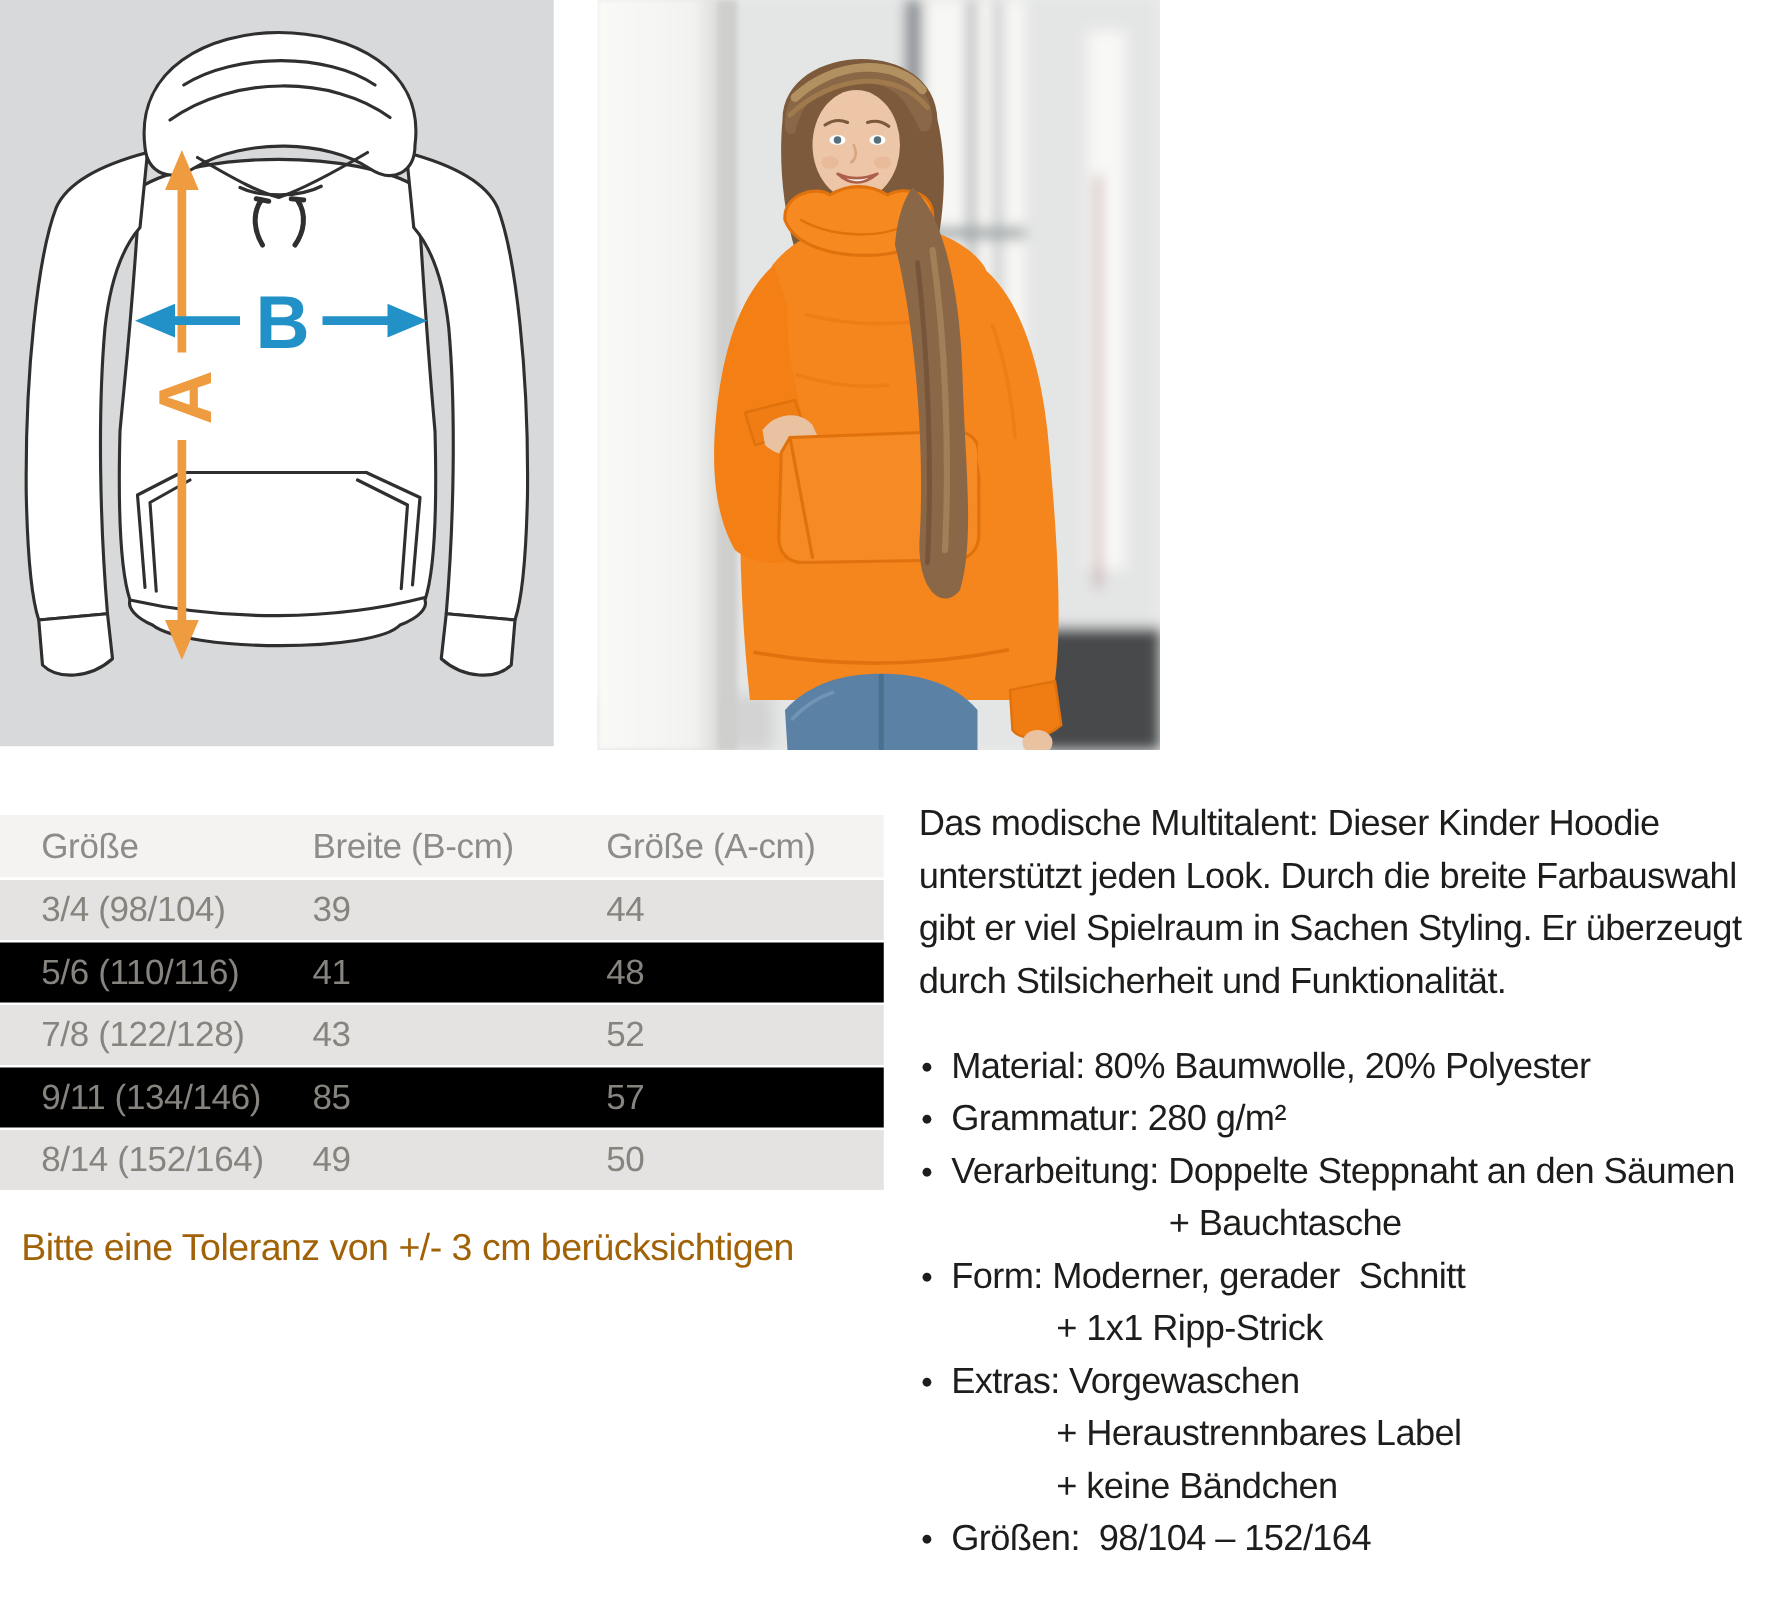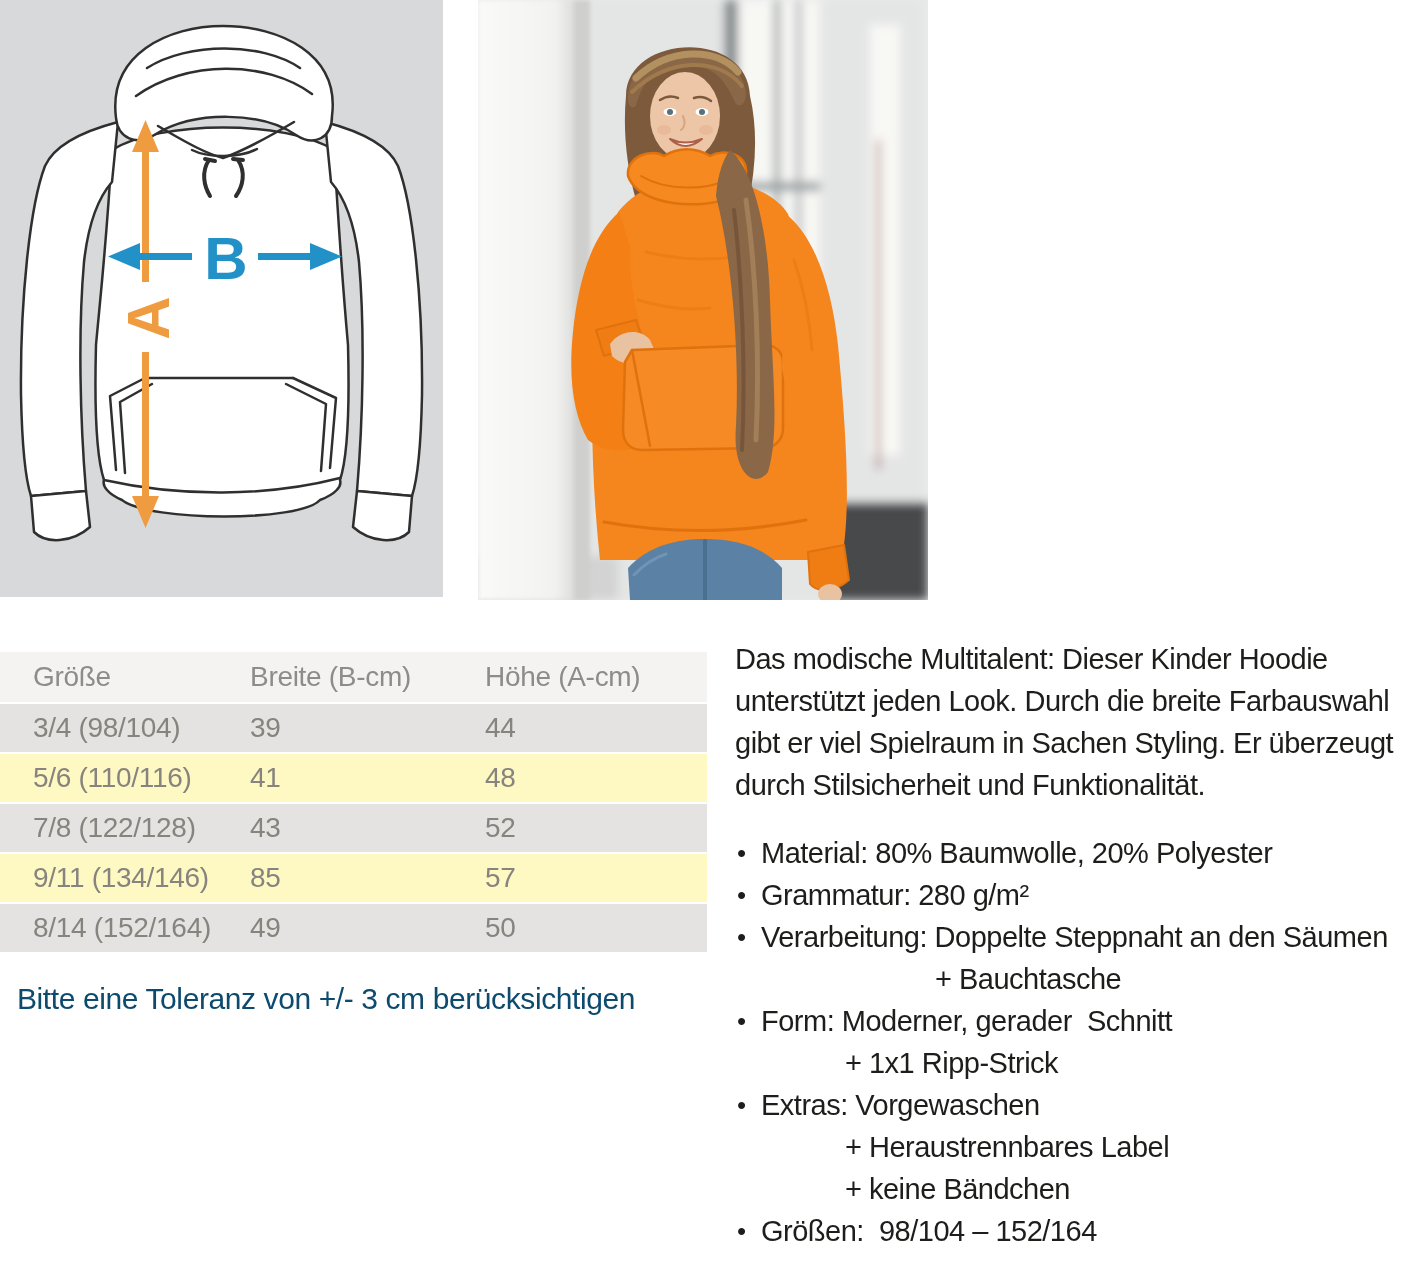--- a/index.html
+++ b/index.html
@@ -13,31 +13,31 @@
 
   
   .photo { position:absolute; left:478px; top:0; width:450px; height:600px; }
   .photo svg { display:block; }
 
   
   .size-table { position:absolute; left:0; top:652px; width:707px; }
   .trow { position:relative; height:48px; margin-bottom:2px; }
   .trow.thead { background:#f4f3f1; height:50px; }
   .trow.dark  { background:#e5e3e1; }
-  .trow.light { background:#fef9c3; }
+  .trow.light { background:#000000; }
   .tcell { position:absolute; top:0; height:100%; display:flex; align-items:center;
            font-size:28px; letter-spacing:-0.3px; color:#87837e; white-space:pre; }
   .thead .tcell { color:#8c8c8a; }
   .tcell.c0 { left:33px; }
   .tcell.c1 { left:250px; }
   .tcell.c2 { left:485px; }
 
   
   .tolerance { position:absolute; left:17px; top:982px; font-size:30px; letter-spacing:-0.4px;
-               color:#0c4a6e; white-space:pre; }
+               color:#a16207; white-space:pre; }
 
   
   .description { position:absolute; left:735px; top:638px; width:681px; }
   .desc-line { font-size:29px; line-height:42px; letter-spacing:-0.5px; color:#1d1d1b; white-space:pre; }
   .desc-gap { height:26px; }
   .bullet-line { position:relative; padding-left:26px; }
   .bullet-line::before { content:"•"; position:absolute; left:2px; top:0; font-size:26px; color:#1d1d1b; }
   .cont-1 { padding-left:110px; }
   .cont-2 { padding-left:200px; }
 </style>
@@ -226,21 +226,21 @@
         <path d="M268,200 C278,270 282,360 278,440" stroke="#a8845e" stroke-width="5" fill="none" opacity="0.8"></path>
         <path d="M256,210 C264,280 268,370 264,450" stroke="#6d4e35" stroke-width="4" fill="none" opacity="0.7"></path>
       </g>
     </svg>
   </div>
 
   <div class="size-table">
     <div class="trow thead">
       <div class="tcell c0">Größe</div>
       <div class="tcell c1">Breite (B-cm)</div>
-      <div class="tcell c2">Höhe (A-cm)</div>
+      <div class="tcell c2">Größe (A-cm)</div>
     </div>
     <div class="trow dark">
       <div class="tcell c0">3/4 (98/104)</div>
       <div class="tcell c1">39</div>
       <div class="tcell c2">44</div>
     </div>
     <div class="trow light">
       <div class="tcell c0">5/6 (110/116)</div>
       <div class="tcell c1">41</div>
       <div class="tcell c2">48</div>

